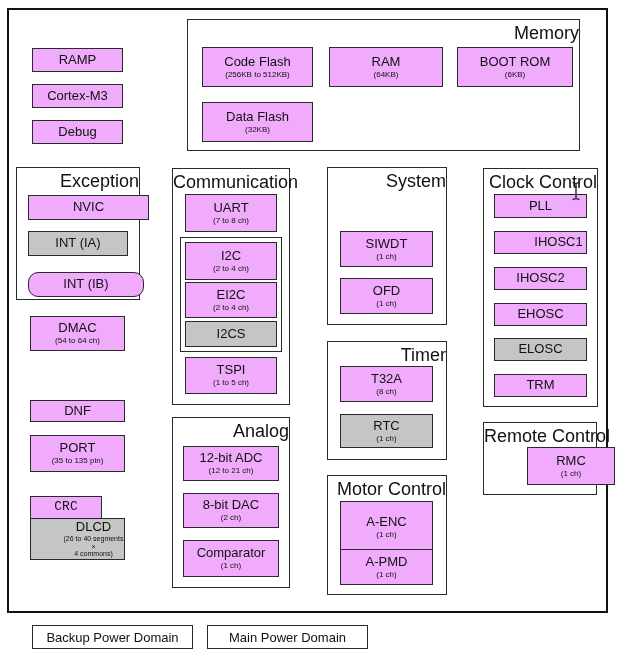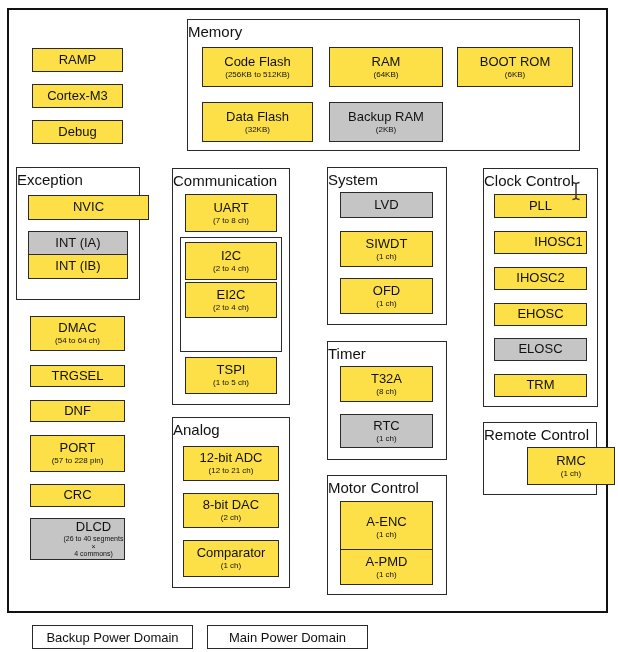--- a/index.html
+++ b/index.html
@@ -10,25 +10,25 @@
   .outer-frame {
     position:absolute; box-sizing:border-box;
     border:2.5px solid #121212; background:#fff;
   }
   .frame {
     position:absolute; box-sizing:border-box;
     border:1.5px solid #2a2a2a; background:#fff;
   }
   .frame .frame-title {
     position:absolute; left:0; right:0; top:3px;
-    text-align:left; font-size:15px; white-space:nowrap;
+    text-align:right; font-size:18px; white-space:nowrap;
   }
   .blk {
     position:absolute; box-sizing:border-box;
-    border:1px solid #2a2a2a; background:#fde047;
+    border:1px solid #2a2a2a; background:#f0abfc;
     display:flex; flex-direction:column; align-items:center; justify-content:center;
     text-align:center; font-size:13px; line-height:1.15; white-space:nowrap;
   }
   .blk .sub { font-size:8px; line-height:1.2; }
   .blk .sub.tiny { font-size:7px; line-height:1.1; }
   .gray { background:#c5c5c5; }
   .legend-box {
     position:absolute; box-sizing:border-box; border:1px solid #2a2a2a;
     display:flex; align-items:center; justify-content:center;
     font-size:13px; background:#fff;
@@ -64,53 +64,46 @@
     <span class="sub">(64KB)</span>
   </div>
   <div class="blk" style="left:457px; top:47px; width:116px; height:40px;">
     <span>BOOT ROM</span>
     <span class="sub">(6KB)</span>
   </div>
   <div class="blk" style="left:202px; top:102px; width:111px; height:40px;">
     <span>Data Flash</span>
     <span class="sub">(32KB)</span>
   </div>
-  <div class="blk gray" style="left:329px; top:102px; width:114px; height:40px;">
-    <span>Backup RAM</span>
-    <span class="sub">(2KB)</span>
-  </div>
 
   <div class="frame" style="left:16px; top:167px; width:124px; height:133px;">
     <span class="frame-title">Exception</span>
   </div>
   <div class="blk" style="left:28px; top:195px; width:121px; height:25px;">
     <span>NVIC</span>
   </div>
   <div class="blk gray" style="left:28px; top:231px; width:100px; height:25px;">
     <span>INT (IA)</span>
   </div>
-  <div class="blk" style="left:28px; top:254px; width:100px; height:25px;">
+  <div class="blk" style="left:28px; top:272px; width:116px; height:25px;border-radius:10px;">
     <span>INT (IB)</span>
   </div>
 
   <div class="blk" style="left:30px; top:316px; width:95px; height:35px;">
     <span>DMAC</span>
     <span class="sub">(54 to 64 ch)</span>
   </div>
-  <div class="blk" style="left:30px; top:365px; width:95px; height:22px;">
-    <span>TRGSEL</span>
-  </div>
   <div class="blk" style="left:30px; top:400px; width:95px; height:22px;">
     <span>DNF</span>
   </div>
   <div class="blk" style="left:30px; top:435px; width:95px; height:37px;">
     <span>PORT</span>
-    <span class="sub">(57 to 228 pin)</span>
-  </div>
-  <div class="blk" style="left:30px; top:484px; width:95px; height:23px;">
+    <span class="sub">(35 to 135 pin)</span>
+  </div>
+  <div class="blk" style="left:30px; top:496px; width:72px; height:23px;font-family:Liberation Mono, monospace;">
     <span>CRC</span>
   </div>
   <div class="blk gray" style="left:30px; top:518px; width:95px; height:42px;padding-left:32px;">
     <span>DLCD</span>
     <span class="sub tiny">(26 to 40 segments</span>
     <span class="sub tiny">×</span>
     <span class="sub tiny">4 commons)</span>
   </div>
 
   <div class="frame" style="left:172px; top:168px; width:118px; height:237px;">
@@ -122,20 +115,23 @@
   </div>
   <div class="frame" style="left:180px; top:237px; width:102px; height:115px;"></div>
   <div class="blk" style="left:185px; top:242px; width:92px; height:38px;">
     <span>I2C</span>
     <span class="sub">(2 to 4 ch)</span>
   </div>
   <div class="blk" style="left:185px; top:282px; width:92px; height:36px;">
     <span>EI2C</span>
     <span class="sub">(2 to 4 ch)</span>
   </div>
+  <div class="blk gray" style="left:185px; top:321px; width:92px; height:26px;">
+    <span>I2CS</span>
+  </div>
   <div class="blk" style="left:185px; top:357px; width:92px; height:37px;">
     <span>TSPI</span>
     <span class="sub">(1 to 5 ch)</span>
   </div>
 
   <div class="frame" style="left:172px; top:417px; width:118px; height:171px;">
     <span class="frame-title">Analog</span>
   </div>
   <div class="blk" style="left:183px; top:446px; width:96px; height:35px;">
     <span>12-bit ADC</span>
@@ -145,23 +141,20 @@
     <span>8-bit DAC</span>
     <span class="sub">(2 ch)</span>
   </div>
   <div class="blk" style="left:183px; top:540px; width:96px; height:37px;">
     <span>Comparator</span>
     <span class="sub">(1 ch)</span>
   </div>
 
   <div class="frame" style="left:327px; top:167px; width:120px; height:158px;">
     <span class="frame-title">System</span>
-  </div>
-  <div class="blk gray" style="left:340px; top:192px; width:93px; height:26px;">
-    <span>LVD</span>
   </div>
   <div class="blk" style="left:340px; top:231px; width:93px; height:36px;">
     <span>SIWDT</span>
     <span class="sub">(1 ch)</span>
   </div>
   <div class="blk" style="left:340px; top:278px; width:93px; height:36px;">
     <span>OFD</span>
     <span class="sub">(1 ch)</span>
   </div>
 

